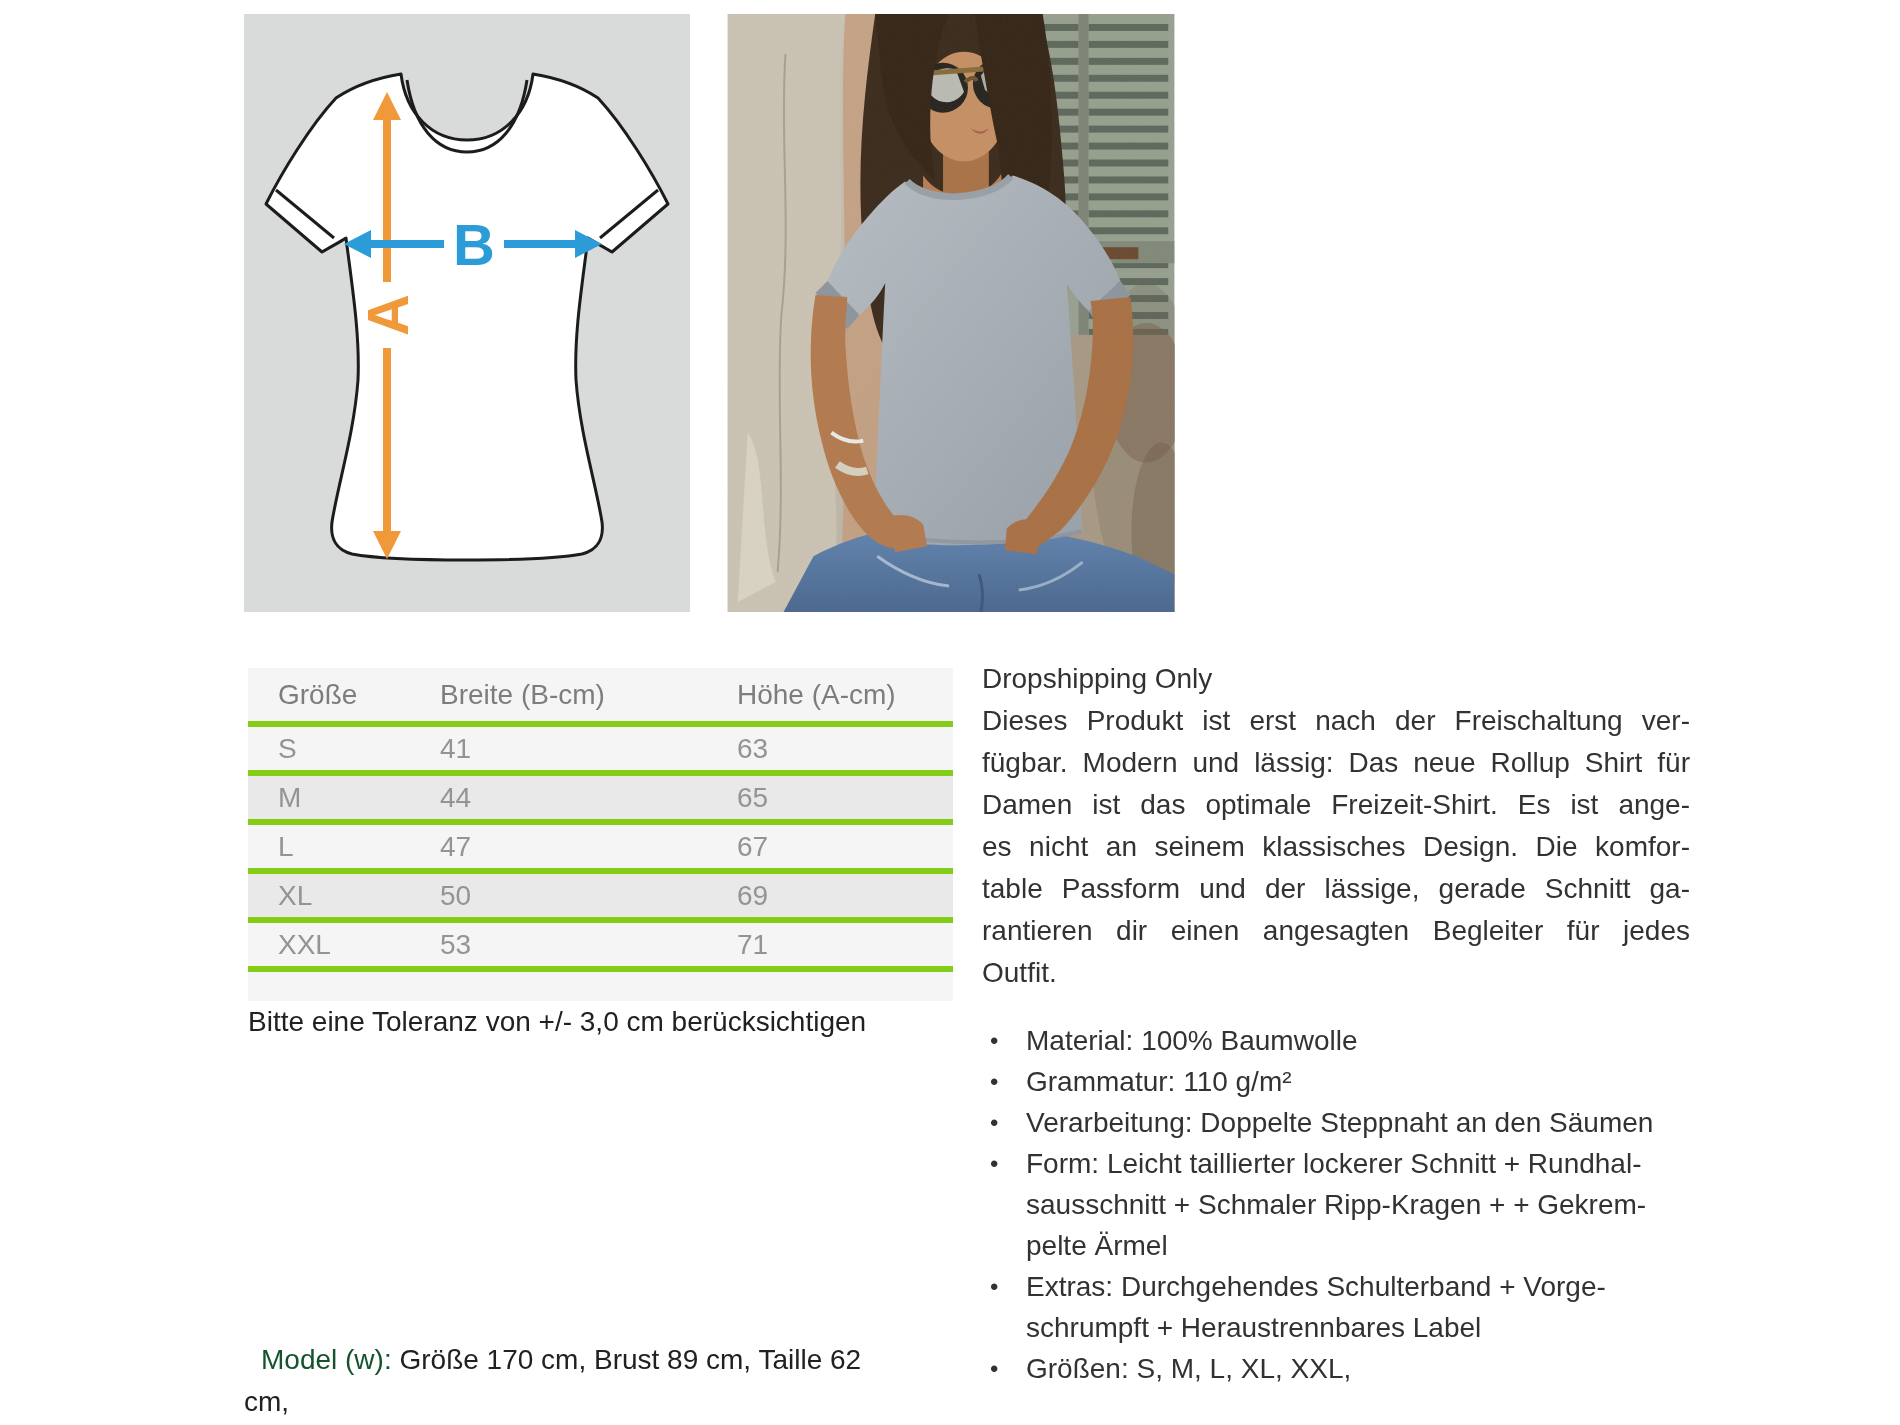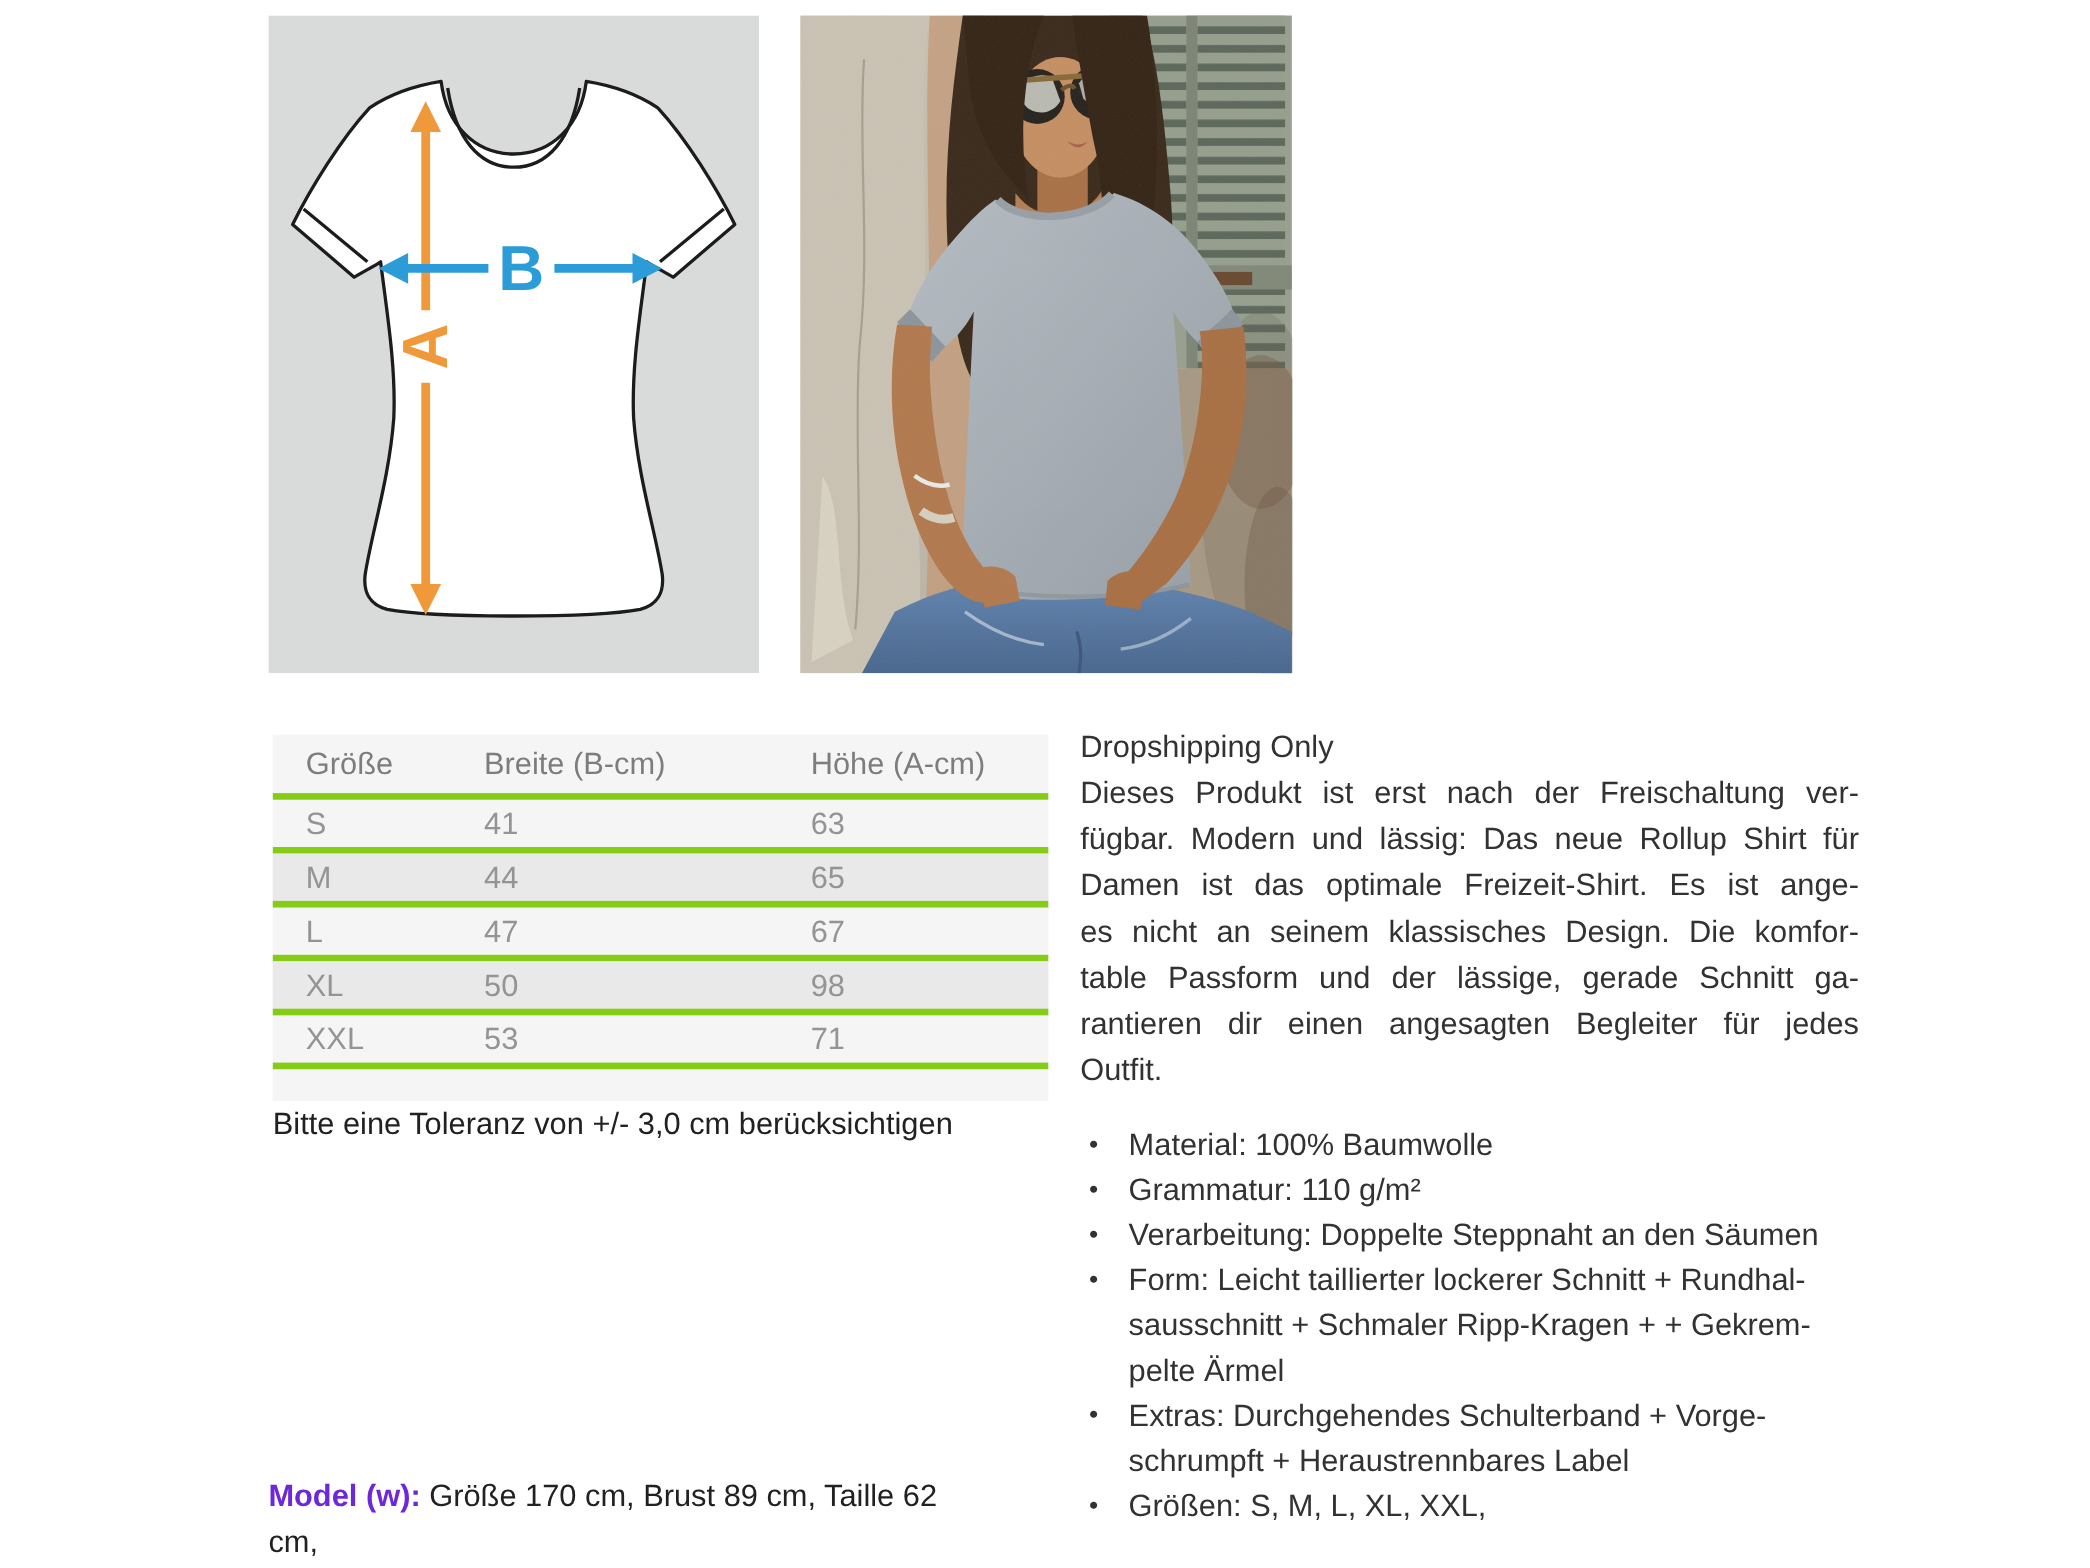--- a/index.html
+++ b/index.html
@@ -18,21 +18,21 @@
             height:43px; border-bottom:6px solid #84cc16; }
   .st-row > div:first-child { padding-left:30px; }
   .st-row.header { height:53px; color:#7d7d7d; }
   .st-body .st-row:nth-child(2), .st-body .st-row:nth-child(4) { background:#e8e9e8; }
   .st-body .st-row:nth-child(6) { border-bottom:none; }
 
   .tolerance-note { position:absolute; left:248px; top:1006px; font-size:28px; color:#212121;text-align:right; }
 
   .model-info { position:absolute; left:244px; top:1339px; width:620px; font-size:28px;
                 line-height:42px; color:#212121; }
-  .model-info b { font-weight:bold; color:#6d28d9; }
+  .model-info b { font-weight:normal; color:#14532d;margin-left:17px; }
 
   
   .right-col { position:absolute; left:982px; top:658px; width:708px; font-size:28px;
                line-height:42px; color:#323232; }
   .desc-line { text-align:justify; text-align-last:justify; }
   .desc-line[data-align="left"] { text-align:right; text-align-last:left; }
   .bullets { margin-top:26px; }
   .bullet-item { display:flex; line-height:41px; }
   .bullet-dot { flex:none; width:36px; padding-left:8px; font-size:24px; }
   .bullet-text { white-space:pre-line; flex:1; }
@@ -185,21 +185,21 @@
 
         <div class="st-row">
           <div>L</div>
           <div>47</div>
           <div>67</div>
         </div>
 
         <div class="st-row">
           <div>XL</div>
           <div>50</div>
-          <div>98</div>
+          <div>69</div>
         </div>
 
         <div class="st-row">
           <div>XXL</div>
           <div>53</div>
           <div>71</div>
         </div>
       </div>
   </div>
 

